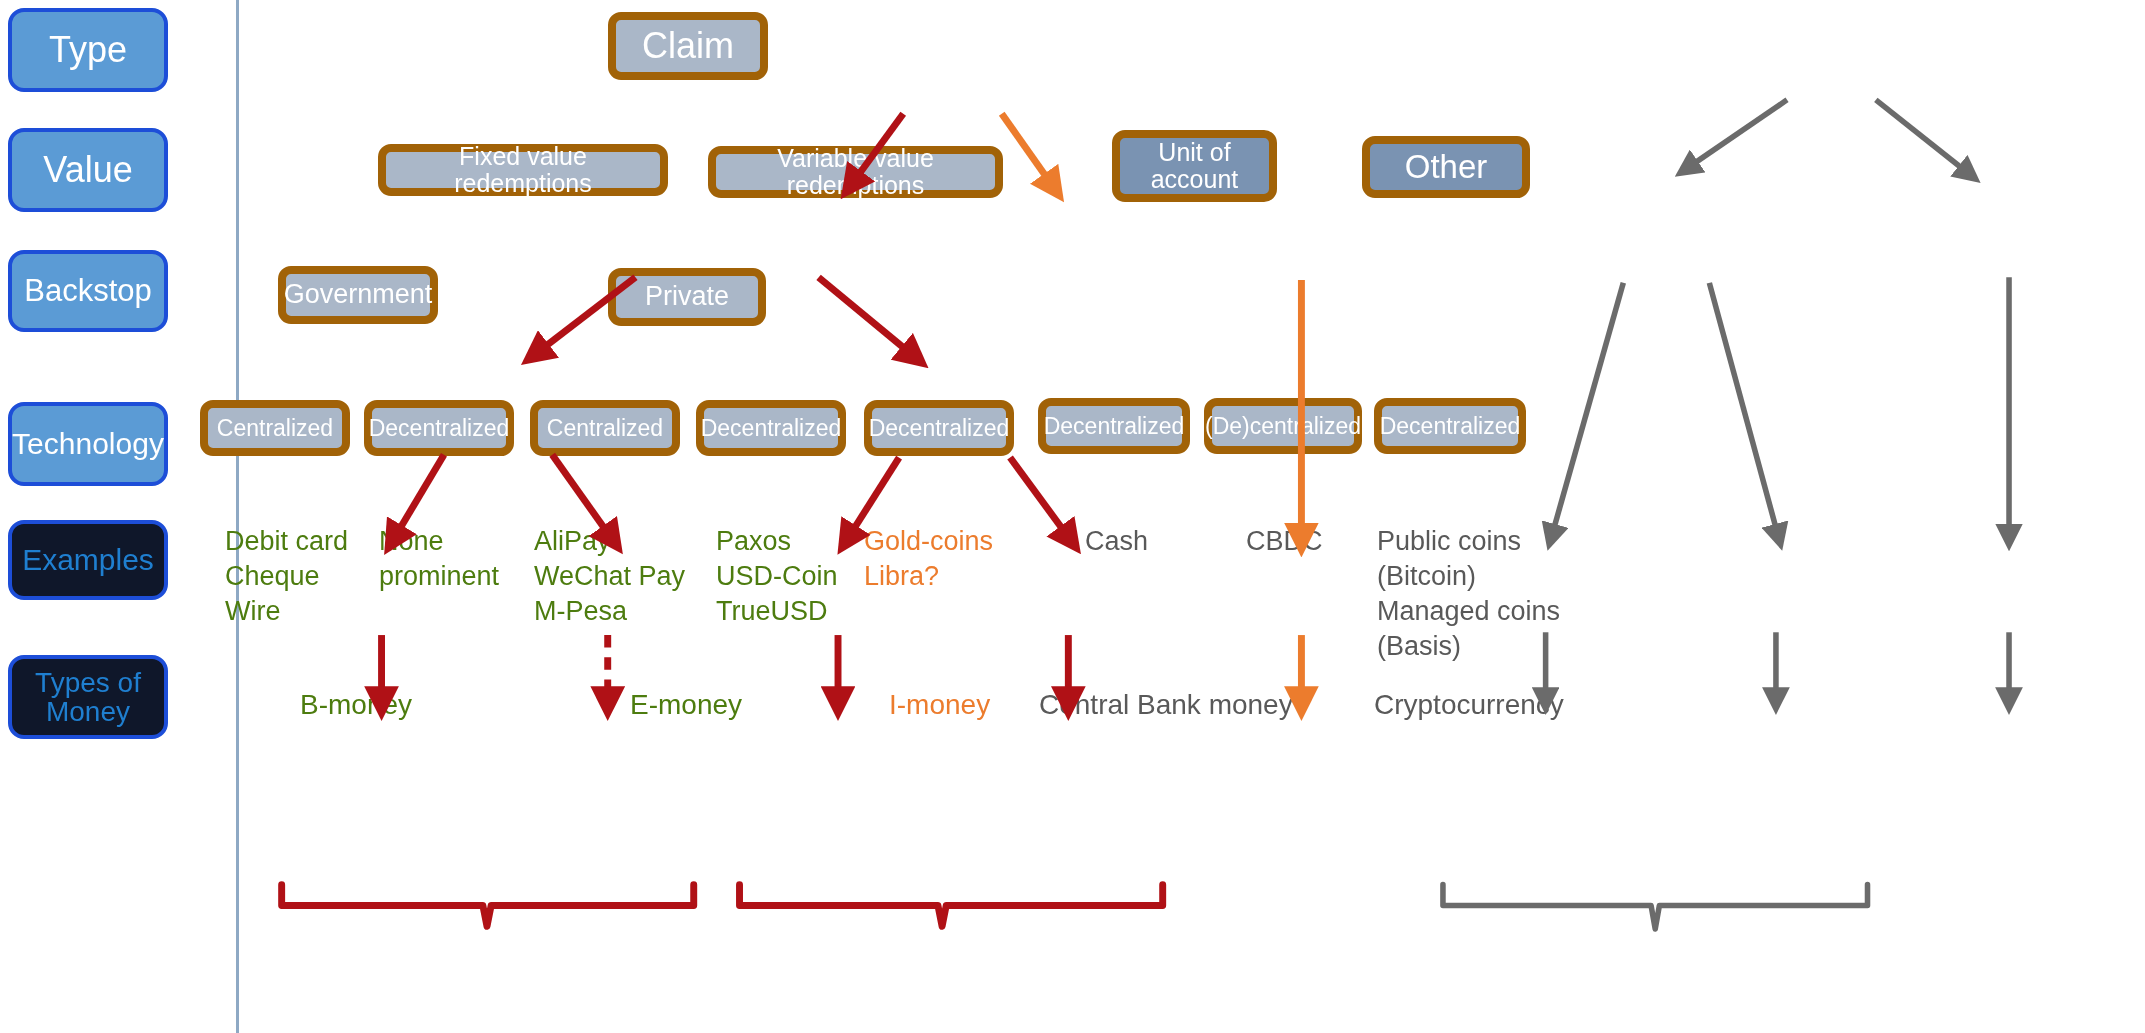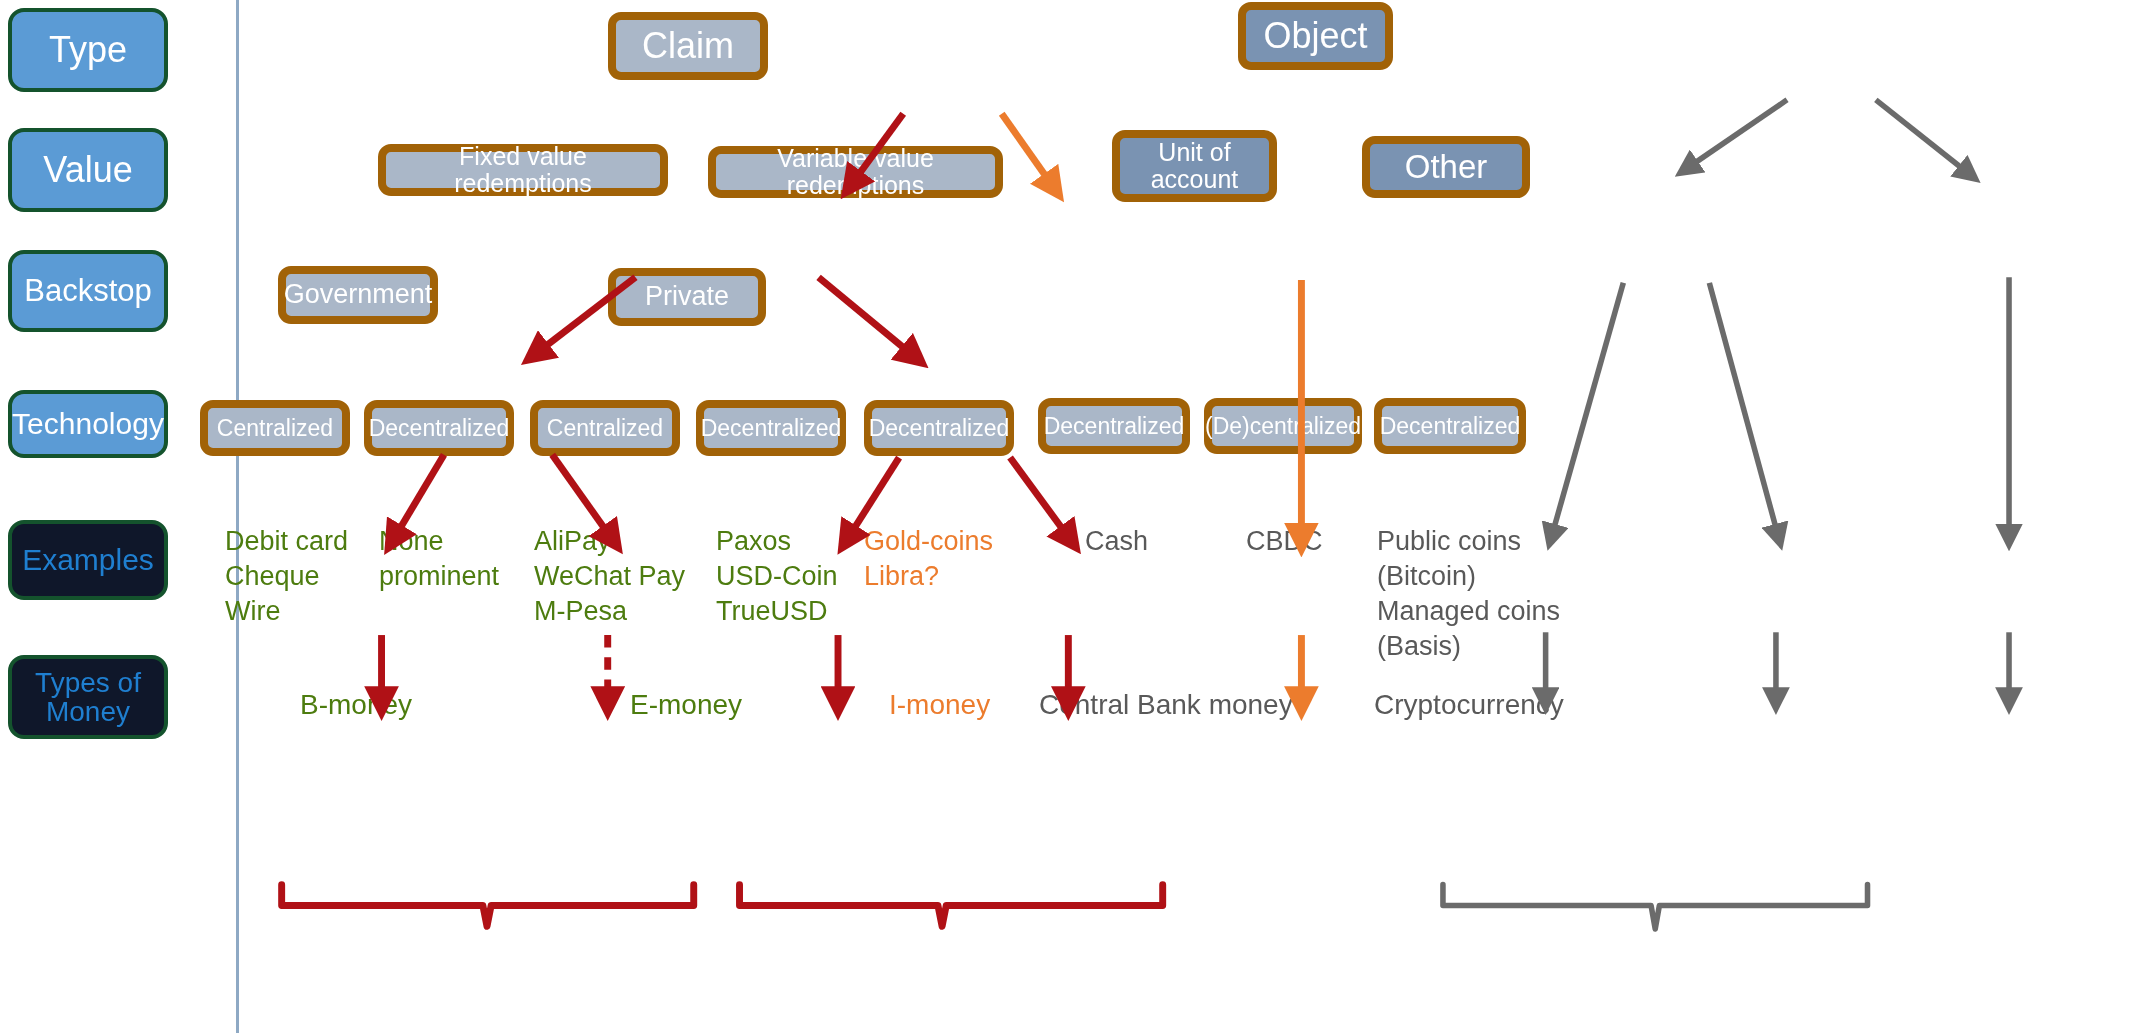--- a/index.html
+++ b/index.html
@@ -3,21 +3,21 @@
 <meta charset="utf-8">
 <style>
   html,body{margin:0;padding:0;background:#ffffff;}
   body{font-family:"Liberation Sans",sans-serif;}
   #stage{position:relative;width:2145px;height:1033px;background:#fff;overflow:hidden;}
 
   
   .divider{position:absolute;left:236px;top:0;width:3px;height:1033px;background:#8ea9c4;}
   .rowlabel{
     position:absolute;left:8px;width:160px;
-    border:4px solid #14532d;border-radius:16px;
+    border:4px solid #1d4ed8;border-radius:16px;
     display:flex;align-items:center;justify-content:center;
     text-align:center;line-height:1.05;
     box-sizing:border-box;
   }
   .rowlabel.filled{background:#5b9bd5;color:#ffffff;}
   .rowlabel.hollow{background:#0f172a;color:#1f7fd0;}
 
   
   .node{
     position:absolute;box-sizing:border-box;
@@ -40,27 +40,26 @@
 </head>
 <body>
 
 <div id="stage">
 
   <div class="divider"></div>
 
   <div class="rowlabel filled" style="top:8px;height:84px;font-size:36px;">Type</div>
   <div class="rowlabel filled" style="top:128px;height:84px;font-size:36px;">Value</div>
   <div class="rowlabel filled" style="top:250px;height:82px;font-size:31px;">Backstop</div>
-  <div class="rowlabel filled" style="top:390px;height:68px;font-size:30px;">Technology</div>
+  <div class="rowlabel filled" style="top:402px;height:84px;font-size:30px;">Technology</div>
   <div class="rowlabel hollow" style="top:520px;height:80px;font-size:30px;">Examples</div>
   <div class="rowlabel hollow" style="top:655px;height:84px;font-size:28px;white-space:pre-line;">Types of
 Money</div>
 
   <div class="node light" style="left:608px;top:12px;width:160px;height:68px;font-size:36px;">Claim</div>
-  <div class="node dark" style="left:1238px;top:2px;width:155px;height:68px;font-size:36px;">Object</div>
 
   <div class="node light" style="left:378px;top:144px;width:290px;height:52px;font-size:25px;">Fixed value redemptions</div>
   <div class="node light" style="left:708px;top:146px;width:295px;height:52px;font-size:25px;">Variable value redemptions</div>
   <div class="node dark" style="left:1112px;top:130px;width:165px;height:72px;font-size:25px;white-space:pre-line;">Unit of
 account</div>
   <div class="node dark" style="left:1362px;top:136px;width:168px;height:62px;font-size:33px;">Other</div>
 
   <div class="node light" style="left:278px;top:266px;width:160px;height:58px;font-size:27px;">Government</div>
   <div class="node light" style="left:608px;top:268px;width:158px;height:58px;font-size:27px;">Private</div>
 

